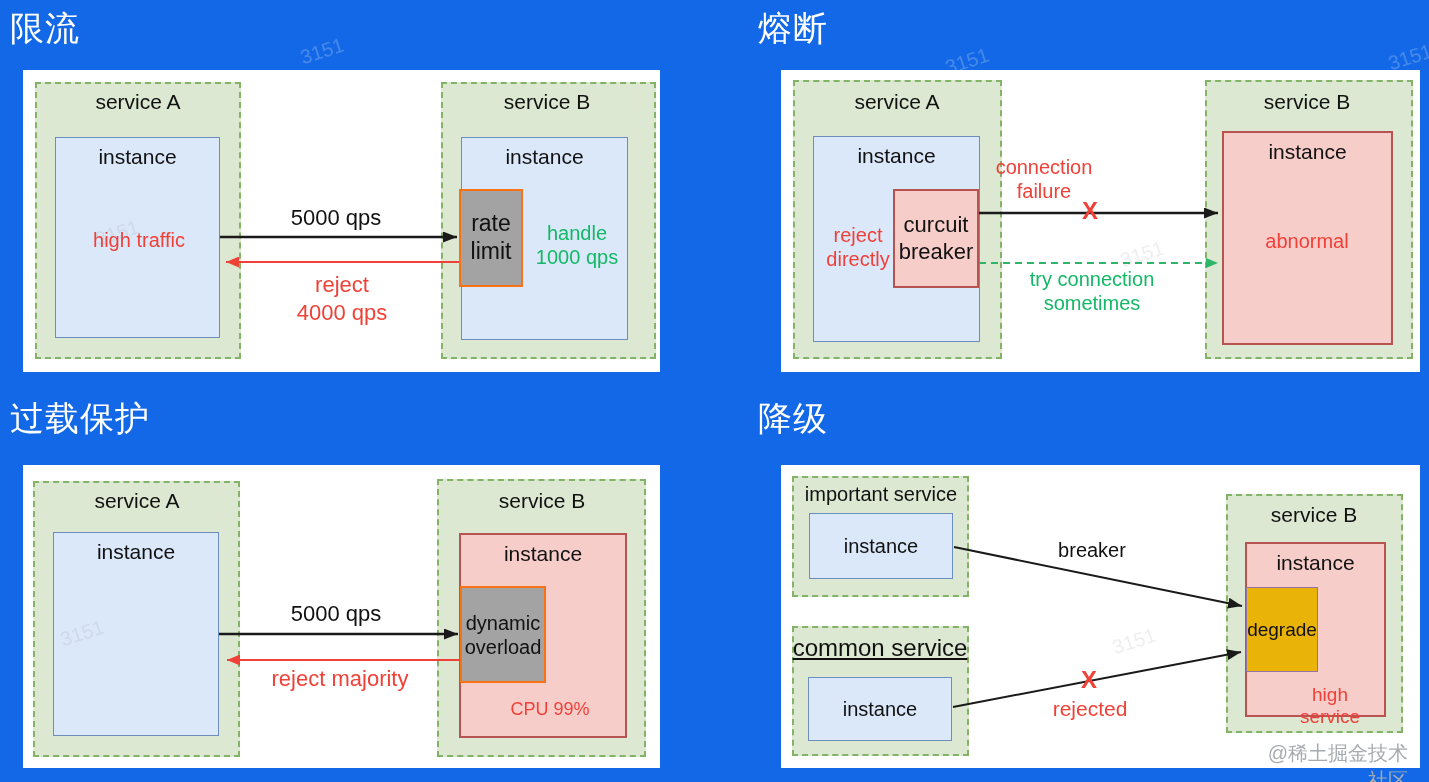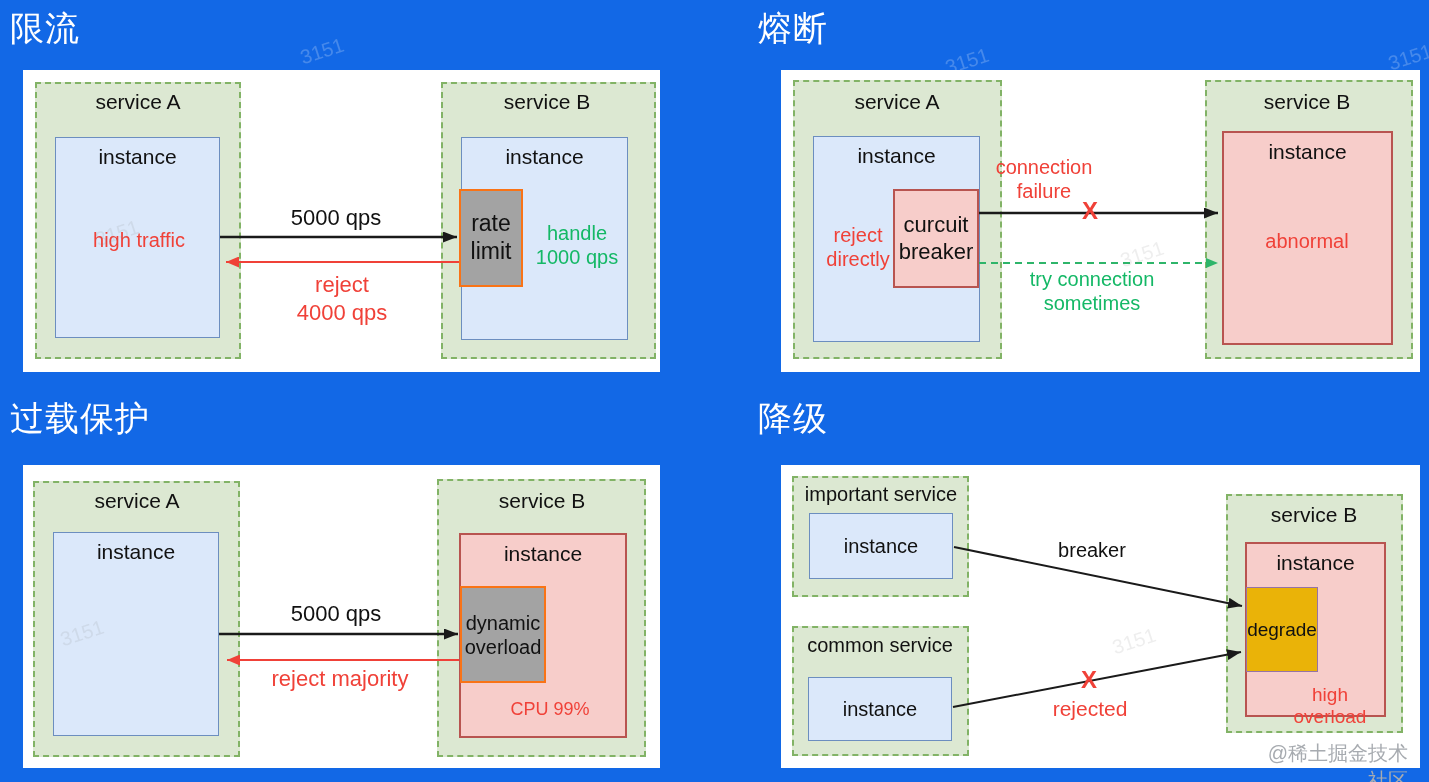--- a/index.html
+++ b/index.html
@@ -101,30 +101,30 @@
 <div class="lbl red" style="left:550px;top:699px;font-size:18px;">CPU 99%</div>
 
 <div class="lbl" style="left:336px;top:601px;font-size:22px;">5000 qps</div>
 <div class="lbl red" style="left:340px;top:666px;font-size:22px;">reject majority</div>
 
 <div class="dashed" style="left:792px;top:476px;width:177px;height:121px;"></div>
 <div class="lbl" style="left:881px;top:483px;font-size:20px;">important service</div>
 <div class="box blue flexc" style="left:809px;top:513px;width:144px;height:66px;font-size:20px;">instance</div>
 
 <div class="dashed" style="left:792px;top:626px;width:177px;height:130px;"></div>
-<div class="lbl" style="left:880px;top:634px;font-size:20px;">common service</div>
+<div class="lbl" style="left:880px;top:634px;font-size:24px;text-decoration:underline;">common service</div>
 <div class="box blue flexc" style="left:808px;top:677px;width:144px;height:64px;font-size:20px;">instance</div>
 
 <div class="dashed" style="left:1226px;top:494px;width:177px;height:239px;"></div>
 <div class="lbl" style="left:1314px;top:503px;font-size:21px;">service B</div>
 <div class="box pink" style="left:1245px;top:542px;width:141px;height:175px;">
   <div class="toplbl" style="font-size:21px;">instance</div>
 </div>
 <div class="box purple flexc" style="left:1246px;top:587px;width:72px;height:85px;font-size:19px;">degrade</div>
-<div class="lbl red" style="left:1330px;top:684px;font-size:19px;">high overload</div>
+<div class="lbl red" style="left:1330px;top:684px;font-size:19px;">high service</div>
 
 <div class="lbl" style="left:1092px;top:539px;font-size:20px;">breaker</div>
 <div class="lbl red" style="left:1090px;top:697px;font-size:21px;">rejected</div>
 
 <svg class="overlay" width="1429" height="782">
   <defs>
     <marker id="m-black" markerWidth="14" markerHeight="11" refX="14" refY="5.5" orient="auto" markerUnits="userSpaceOnUse">
       <path d="M0,0 L14,5.5 L0,11 z" fill="#1a1a1a"></path>
     </marker>
     <marker id="m-red" markerWidth="13" markerHeight="11" refX="13" refY="5.5" orient="auto" markerUnits="userSpaceOnUse">

